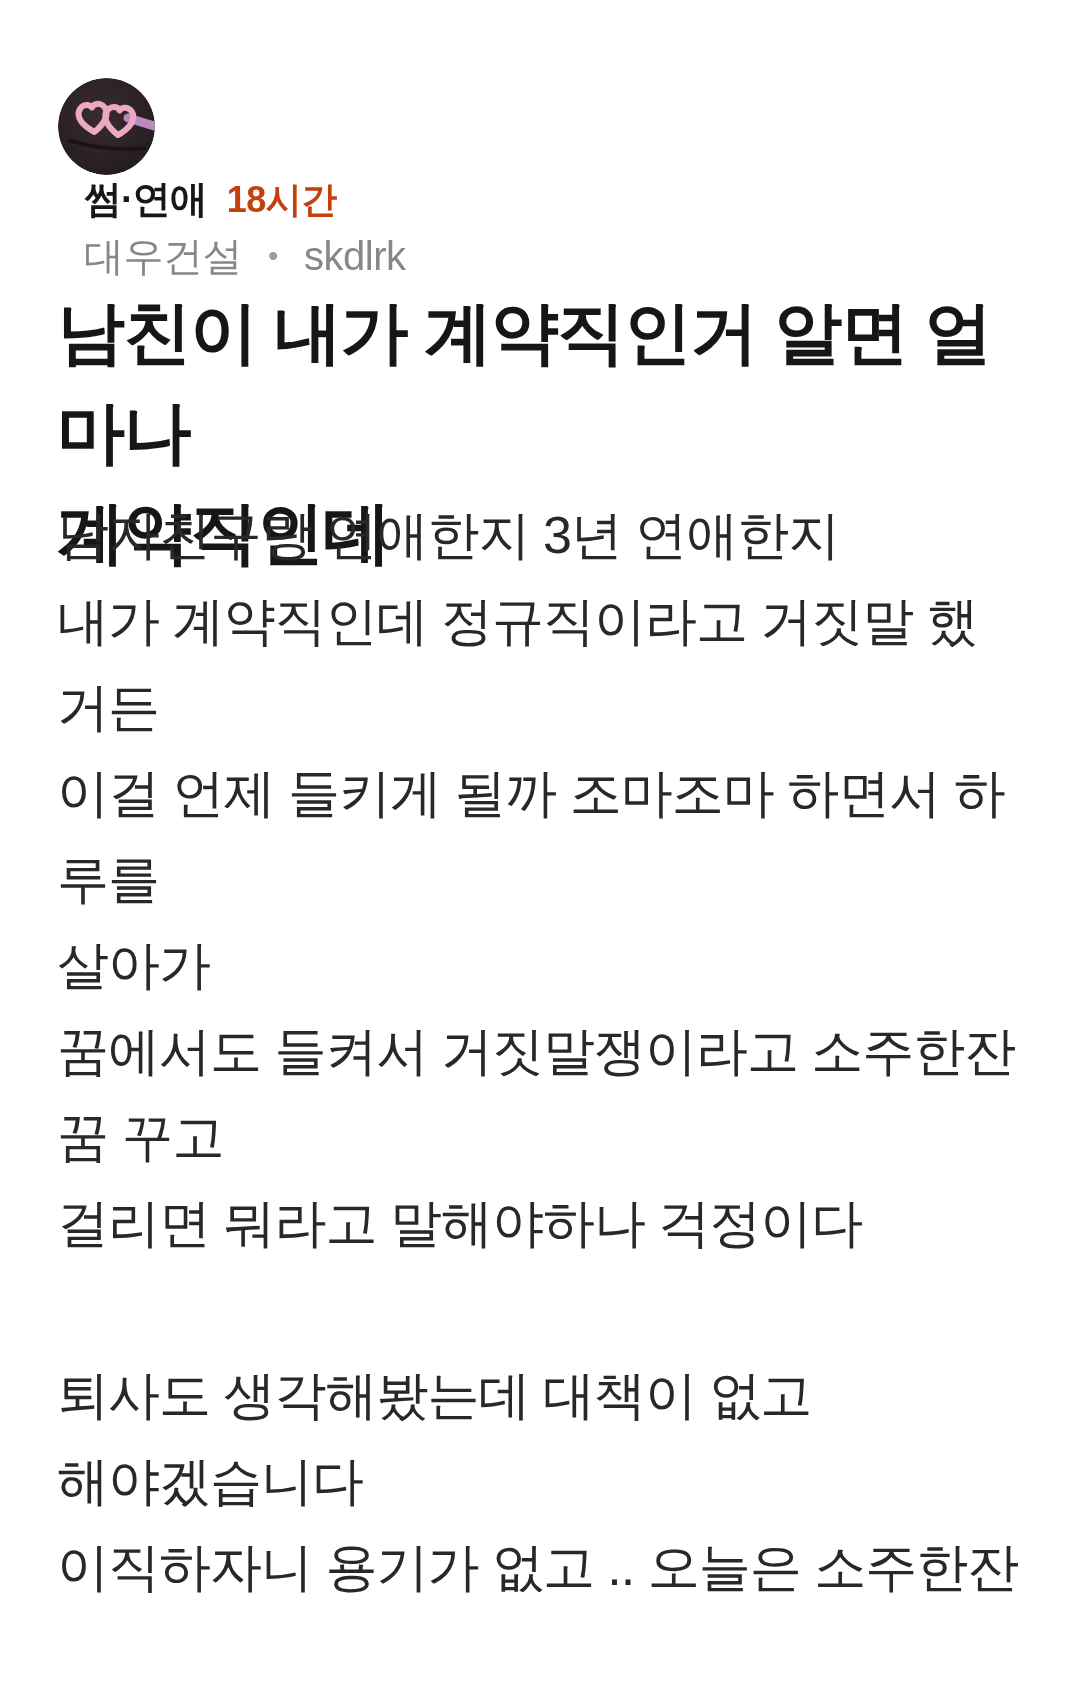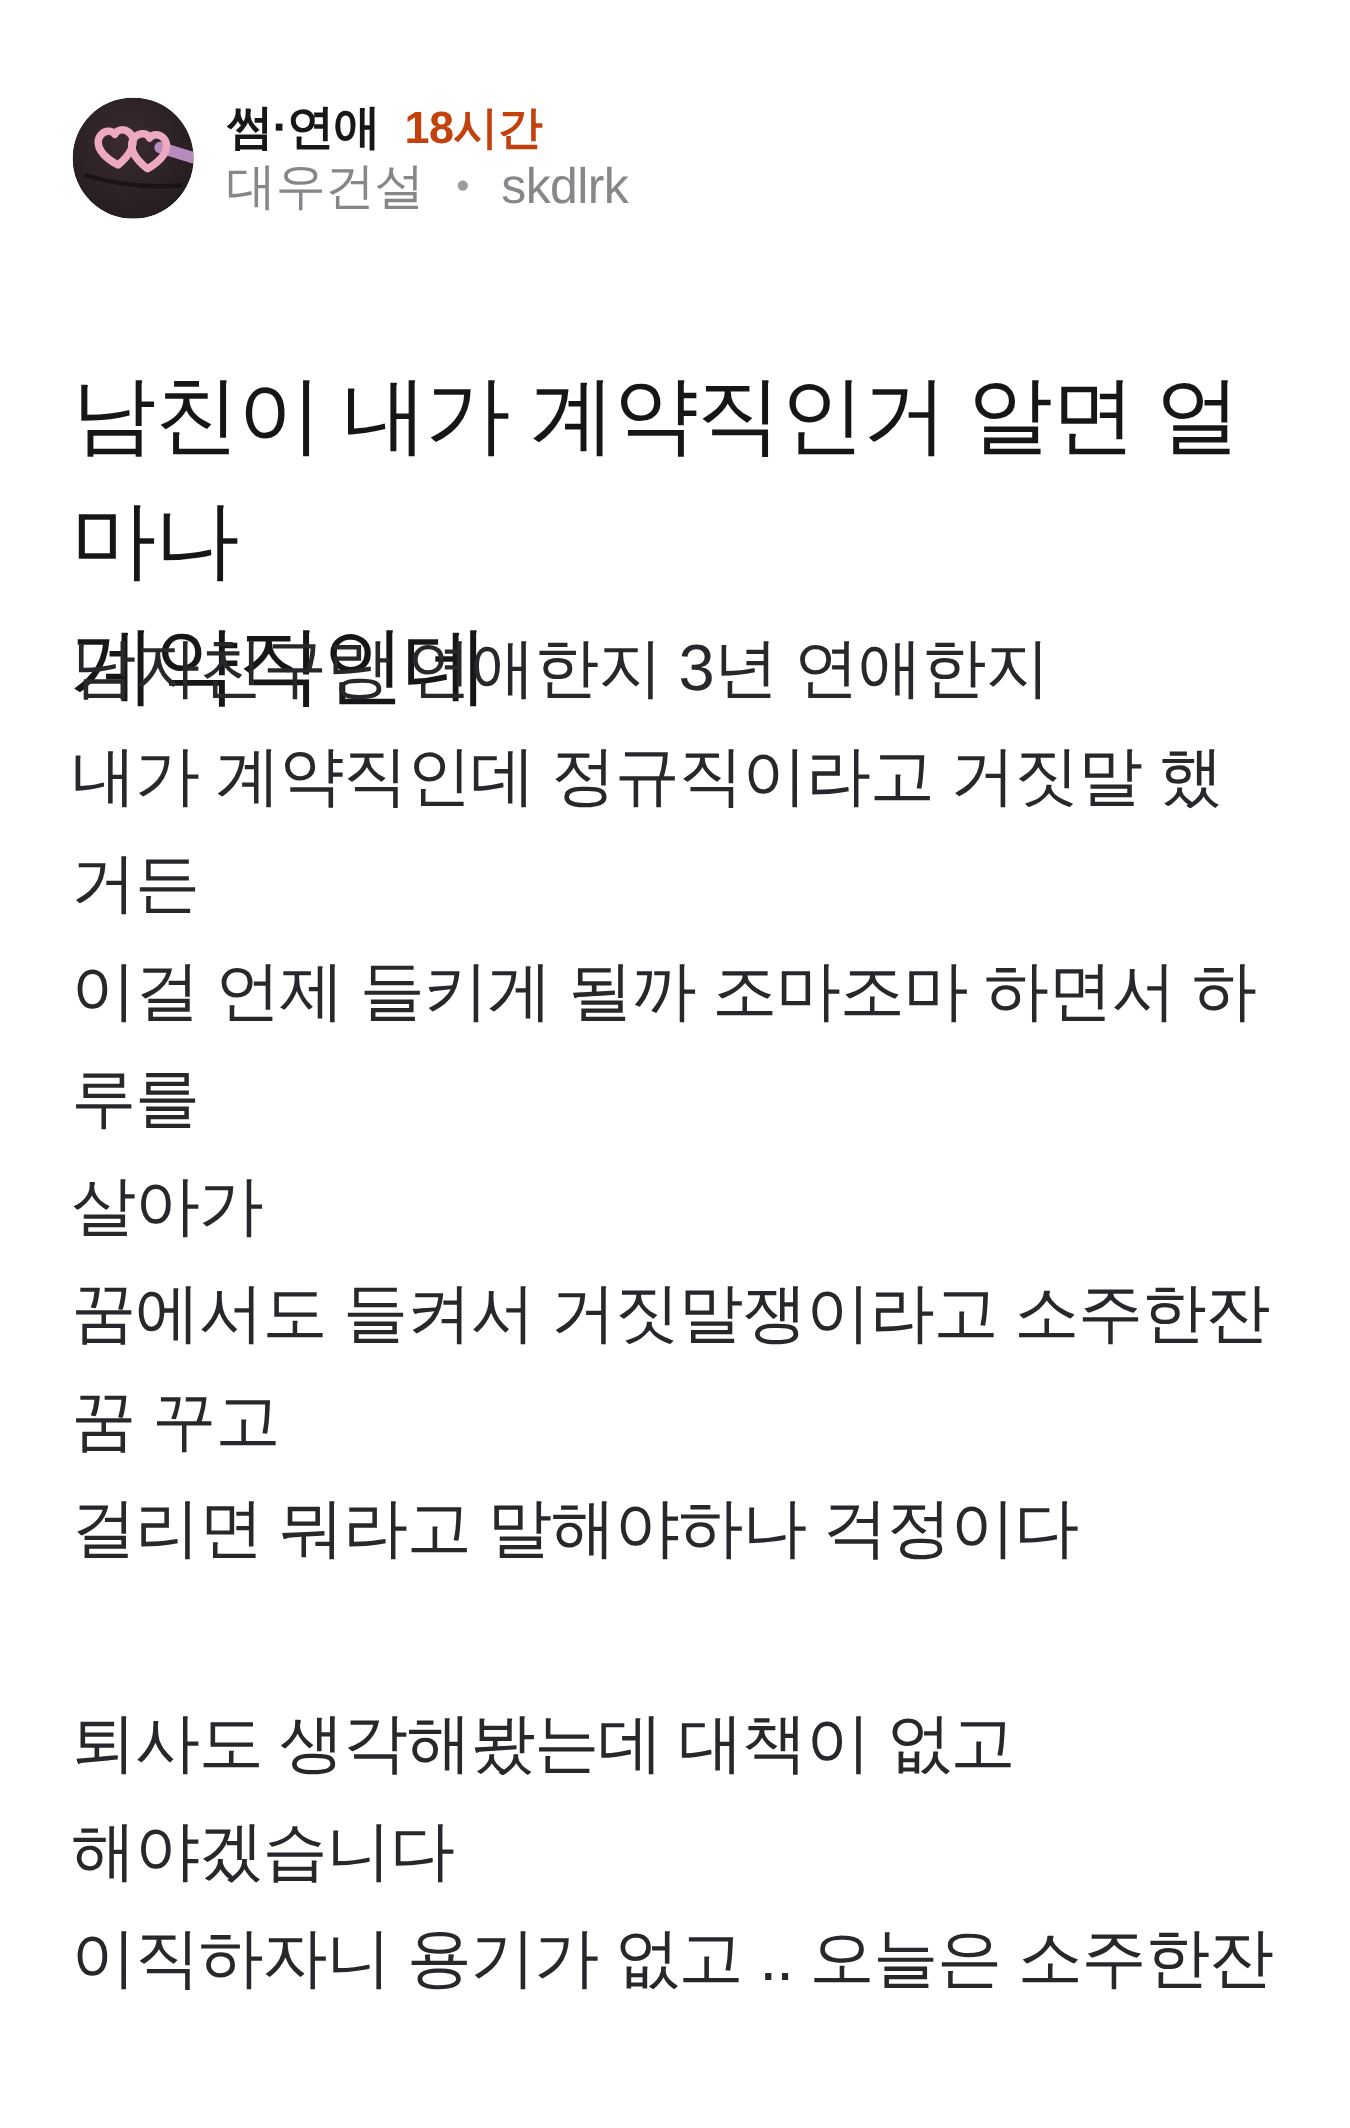--- a/index.html
+++ b/index.html
@@ -15,21 +15,21 @@
     background: #ffffff;
     overflow: hidden;
   }
 
   
   .post-header {
     position: absolute;
     left: 58px;
     top: 78px;
     display: flex;
-    flex-direction: row;
+    flex-direction: column;
     align-items: flex-start;
   }
   .avatar {
     width: 97px;
     height: 97px;
     border-radius: 50%;
     overflow: hidden;
     flex: 0 0 auto;
     cursor: pointer;
   }
@@ -54,20 +54,21 @@
     cursor: pointer;
   }
   .timestamp {
     margin-left: 20px;
     font-size: 36px;
     font-weight: 700;
     color: #c2410c;
     letter-spacing: -0.5px;
   }
   .header-row2 {
+    margin-top: 10px;
     display: flex;
     align-items: center;
     line-height: 46px;
     height: 46px;
     font-size: 40px;
     color: #85878a;
     letter-spacing: -0.5px;
   }
   .dot-separator {
     margin: 0 26px;
@@ -77,21 +78,21 @@
 
   
   .post-title {
     position: absolute;
     left: 57px;
     right: 57px;
     top: 282px;
     margin: 0;
     font-size: 68px;
     line-height: 100px;
-    font-weight: 400;
+    font-weight: 700;
     color: #161619;
     letter-spacing: -1.5px;
   }
 
   
   .post-body {
     position: absolute;
     left: 57px;
     right: 57px;
     top: 492px;

